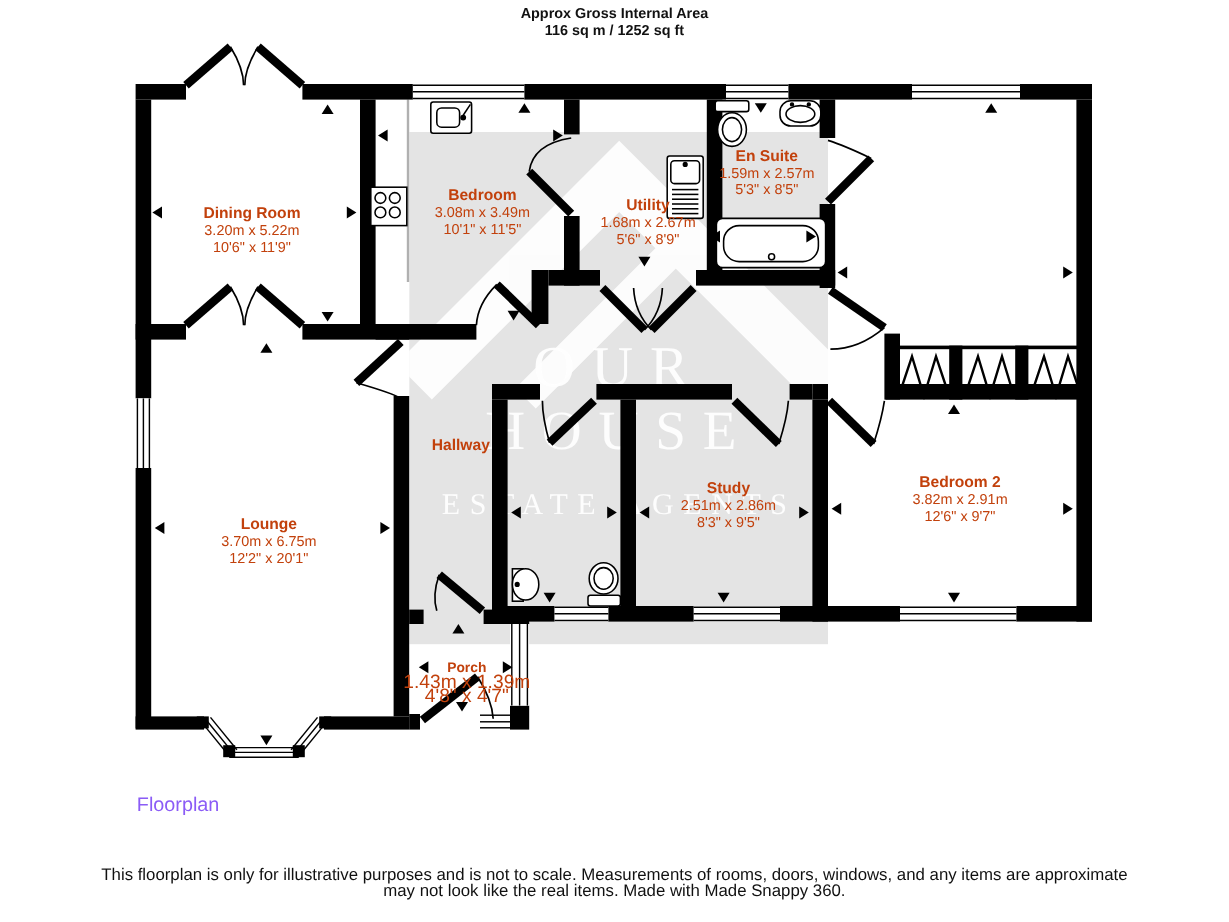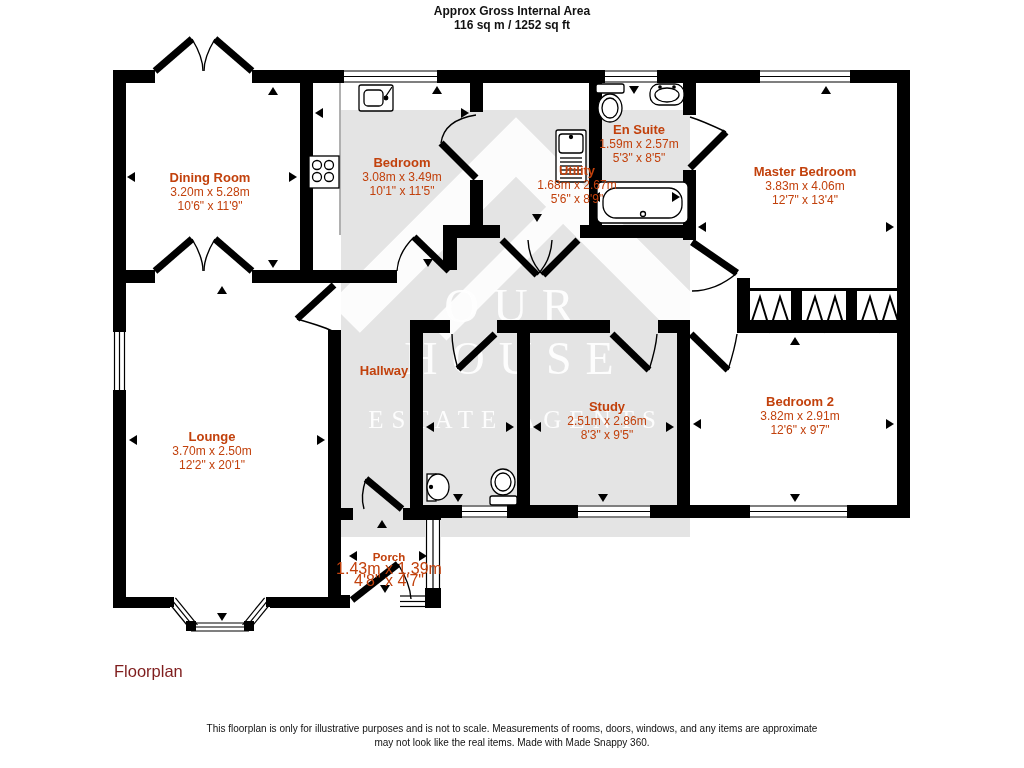--- a/index.html
+++ b/index.html
@@ -8,23 +8,23 @@
   .hdr{position:absolute;left:512px;top:4px;transform:translateX(-50%);text-align:center;
        font-weight:bold;font-size:12px;line-height:14px;color:#111;white-space:nowrap;}
   svg.plan{position:absolute;left:0;top:0;}
   .lbl{position:absolute;transform:translateX(-50%);text-align:center;color:#c2410c;
        line-height:14px;white-space:nowrap;z-index:5;}
   .lbl .name{font-weight:bold;font-size:13px;}
   .lbl .dim{font-size:12px;}
   .lbl.wrap{white-space:normal;width:94px;}
   .lbl.small .name{font-size:11.5px;line-height:12px;}
   .lbl.small .dim{font-size:16px;line-height:12px;}
-  .cap{position:absolute;left:114px;top:662px;font-size:16.5px;color:#7f1d1d;}
+  .cap{position:absolute;left:114px;top:662px;font-size:16.5px;color:#8b5cf6;}
   .disc{position:absolute;left:512px;top:722px;transform:translateX(-50%);width:920px;
-        text-align:center;font-size:10px;line-height:13.5px;color:#111;}
+        text-align:center;font-size:14px;line-height:13.5px;color:#111;}
 </style>
 </head>
 <body>
 
 <div class="canvas">
 
   <div class="hdr">
     <div>Approx Gross Internal Area</div>
     <div>116 sq m / 1252 sq ft</div>
   </div>
@@ -291,49 +291,44 @@
         <polygon points="790,494 800,494 795,502"></polygon>
       <polygon points="377,528 387,528 382,520"></polygon>
       <polygon points="357,551 357,561 349,556"></polygon>
         <polygon points="419,551 419,561 427,556"></polygon>
       <polygon points="380,585 390,585 385,593"></polygon>
     </g>
   </svg>
 
   <div class="lbl" style="left:210px;top:151px;margin-top:20px;">
     <div class="name">Dining Room</div>
-    <div class="dim">3.20m x 5.28m</div>
+    <div class="dim">3.20m x 5.22m</div>
     <div class="dim">10'6" x 11'9"</div>
   </div>
   <div class="lbl" style="left:402px;top:156px;">
     <div class="name">Bedroom</div>
     <div class="dim">3.08m x 3.49m</div>
     <div class="dim">10'1" x 11'5"</div>
   </div>
-  <div class="lbl" style="left:540px;top:164px;margin-left:37px;">
+  <div class="lbl" style="left:540px;top:164px;">
     <div class="name">Utility</div>
     <div class="dim">1.68m x 2.67m</div>
     <div class="dim">5'6" x 8'9"</div>
   </div>
   <div class="lbl" style="left:639px;top:123px;">
     <div class="name">En Suite</div>
     <div class="dim">1.59m x 2.57m</div>
     <div class="dim">5'3" x 8'5"</div>
   </div>
-  <div class="lbl" style="left:805px;top:165px;">
-    <div class="name">Master Bedroom</div>
-    <div class="dim">3.83m x 4.06m</div>
-    <div class="dim">12'7" x 13'4"</div>
-  </div>
   <div class="lbl" style="left:384px;top:364px;">
     <div class="name">Hallway</div>
   </div>
-  <div class="lbl" style="left:212px;top:430px;">
+  <div class="lbl" style="left:224px;top:430px;">
     <div class="name">Lounge</div>
-    <div class="dim">3.70m x 2.50m</div>
+    <div class="dim">3.70m x 6.75m</div>
     <div class="dim">12'2" x 20'1"</div>
   </div>
   <div class="lbl" style="left:607px;top:400px;">
     <div class="name">Study</div>
     <div class="dim">2.51m x 2.86m</div>
     <div class="dim">8'3" x 9'5"</div>
   </div>
   <div class="lbl" style="left:800px;top:395px;">
     <div class="name">Bedroom 2</div>
     <div class="dim">3.82m x 2.91m</div>

